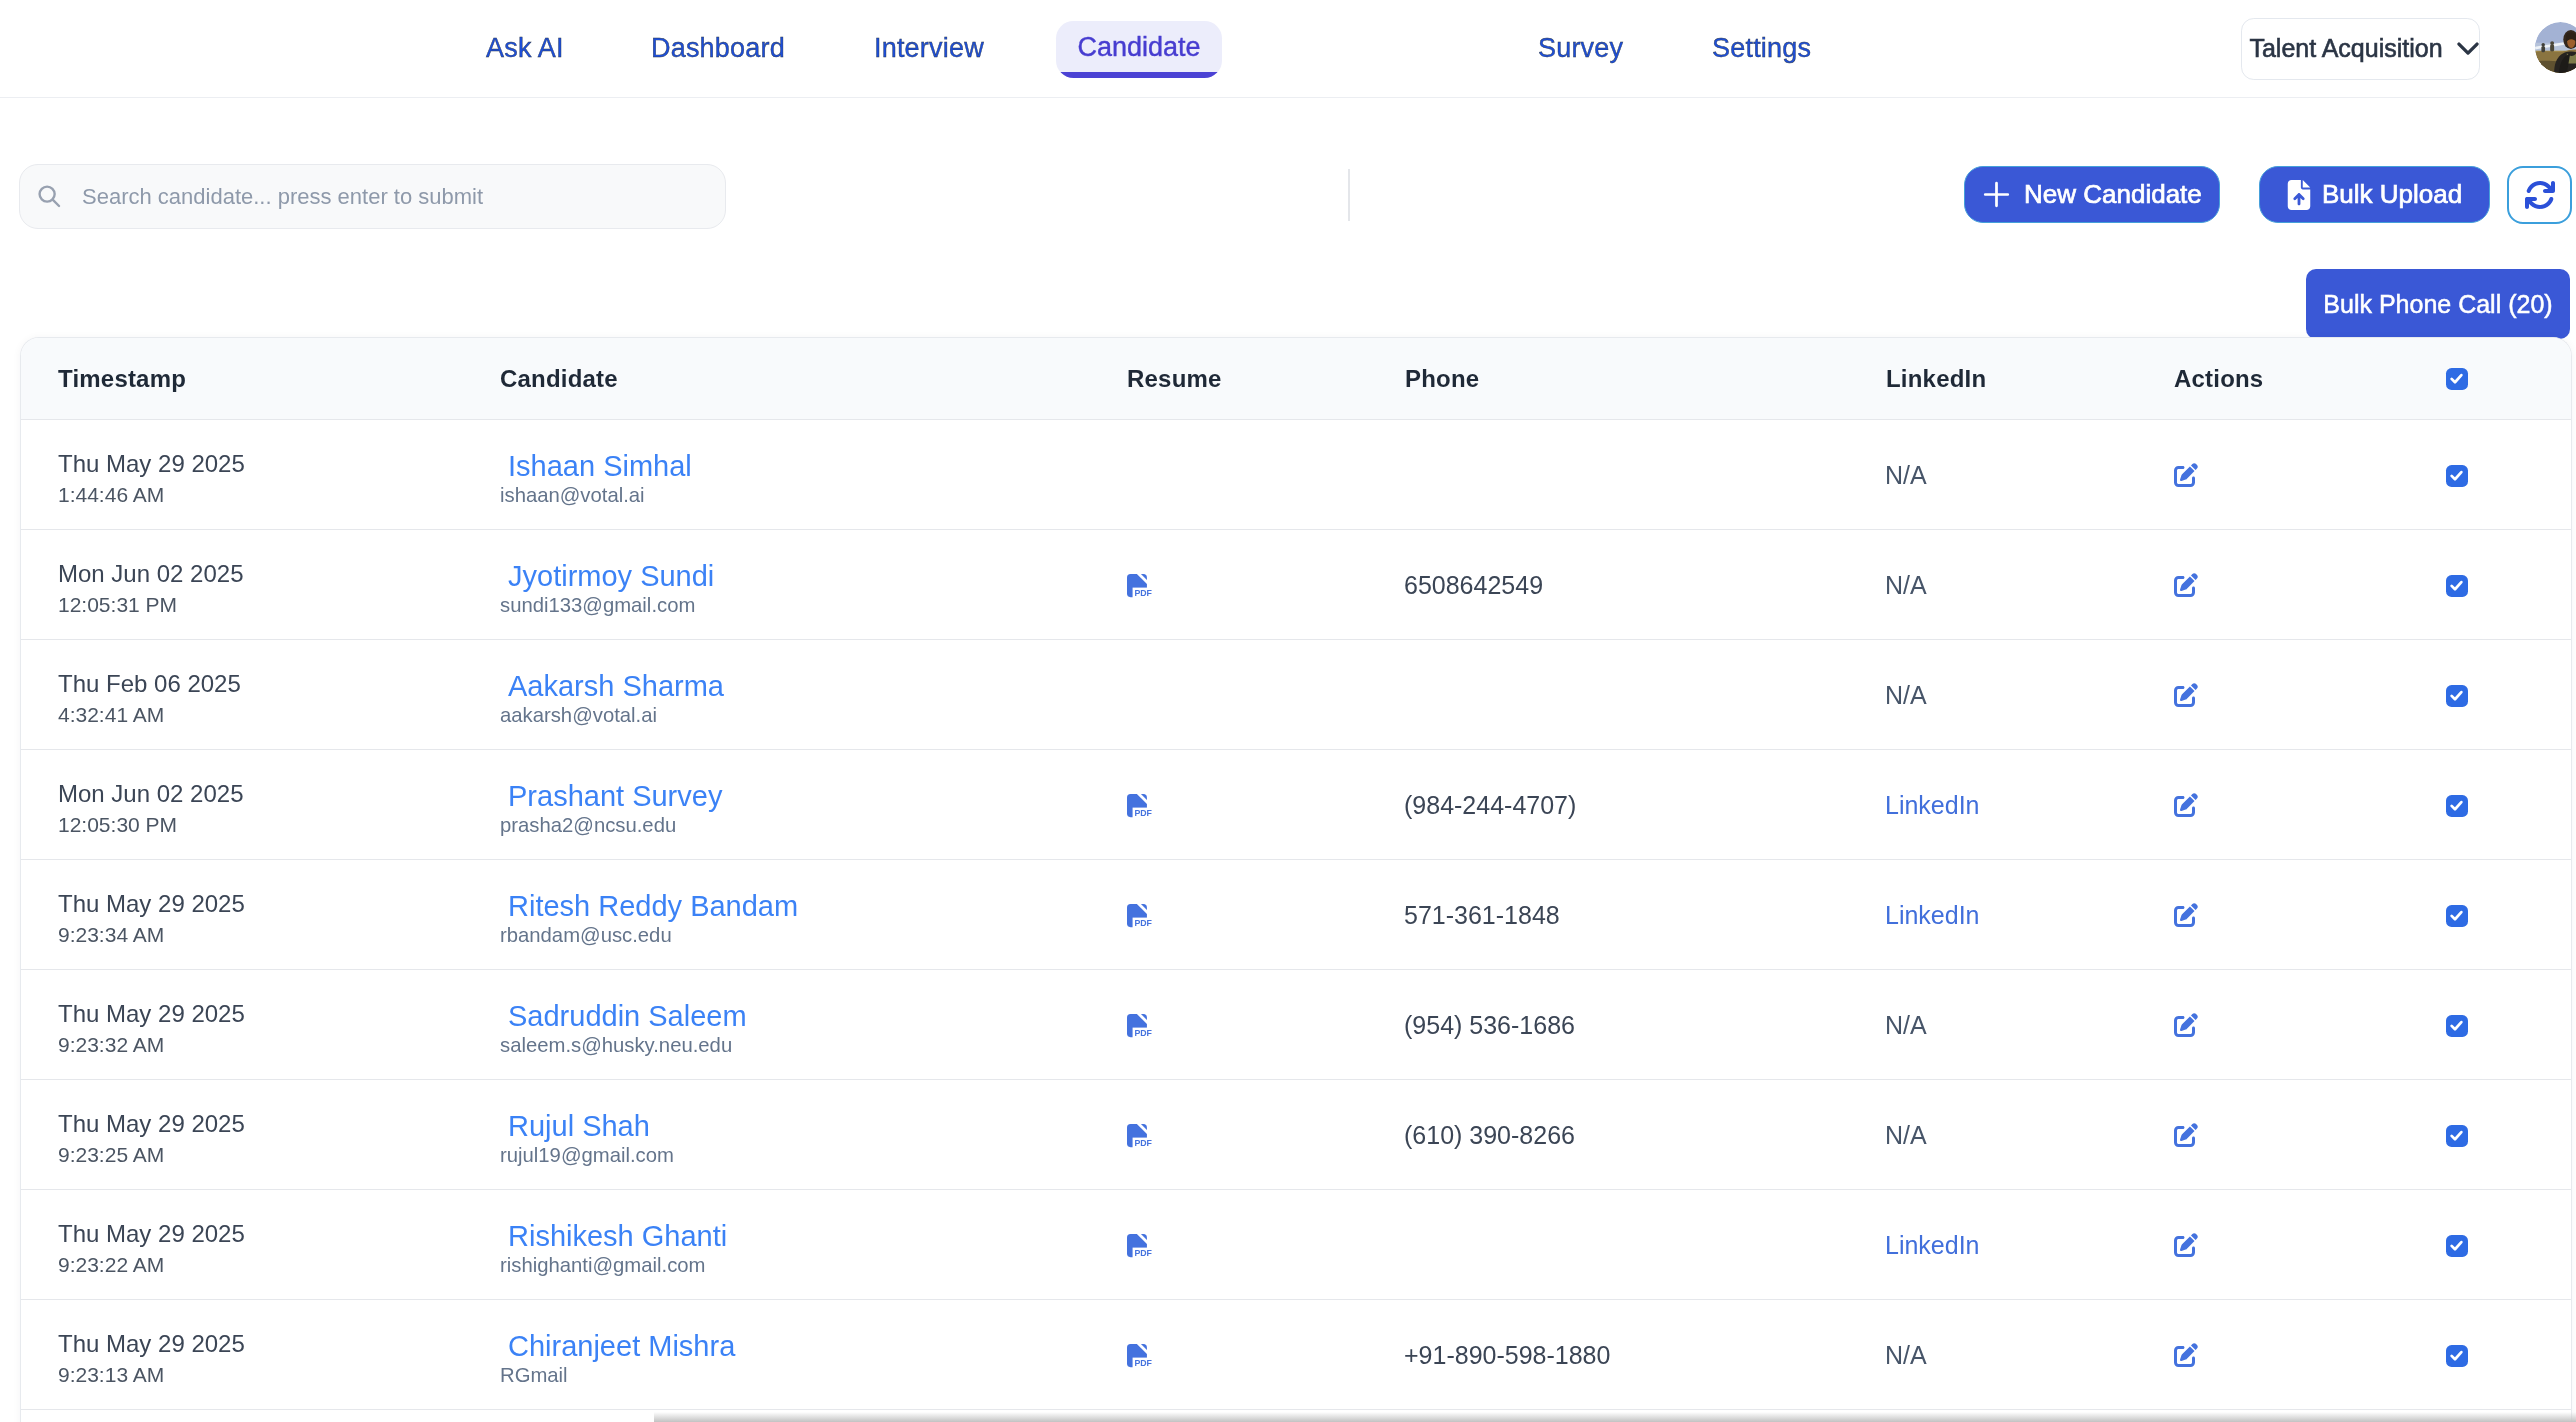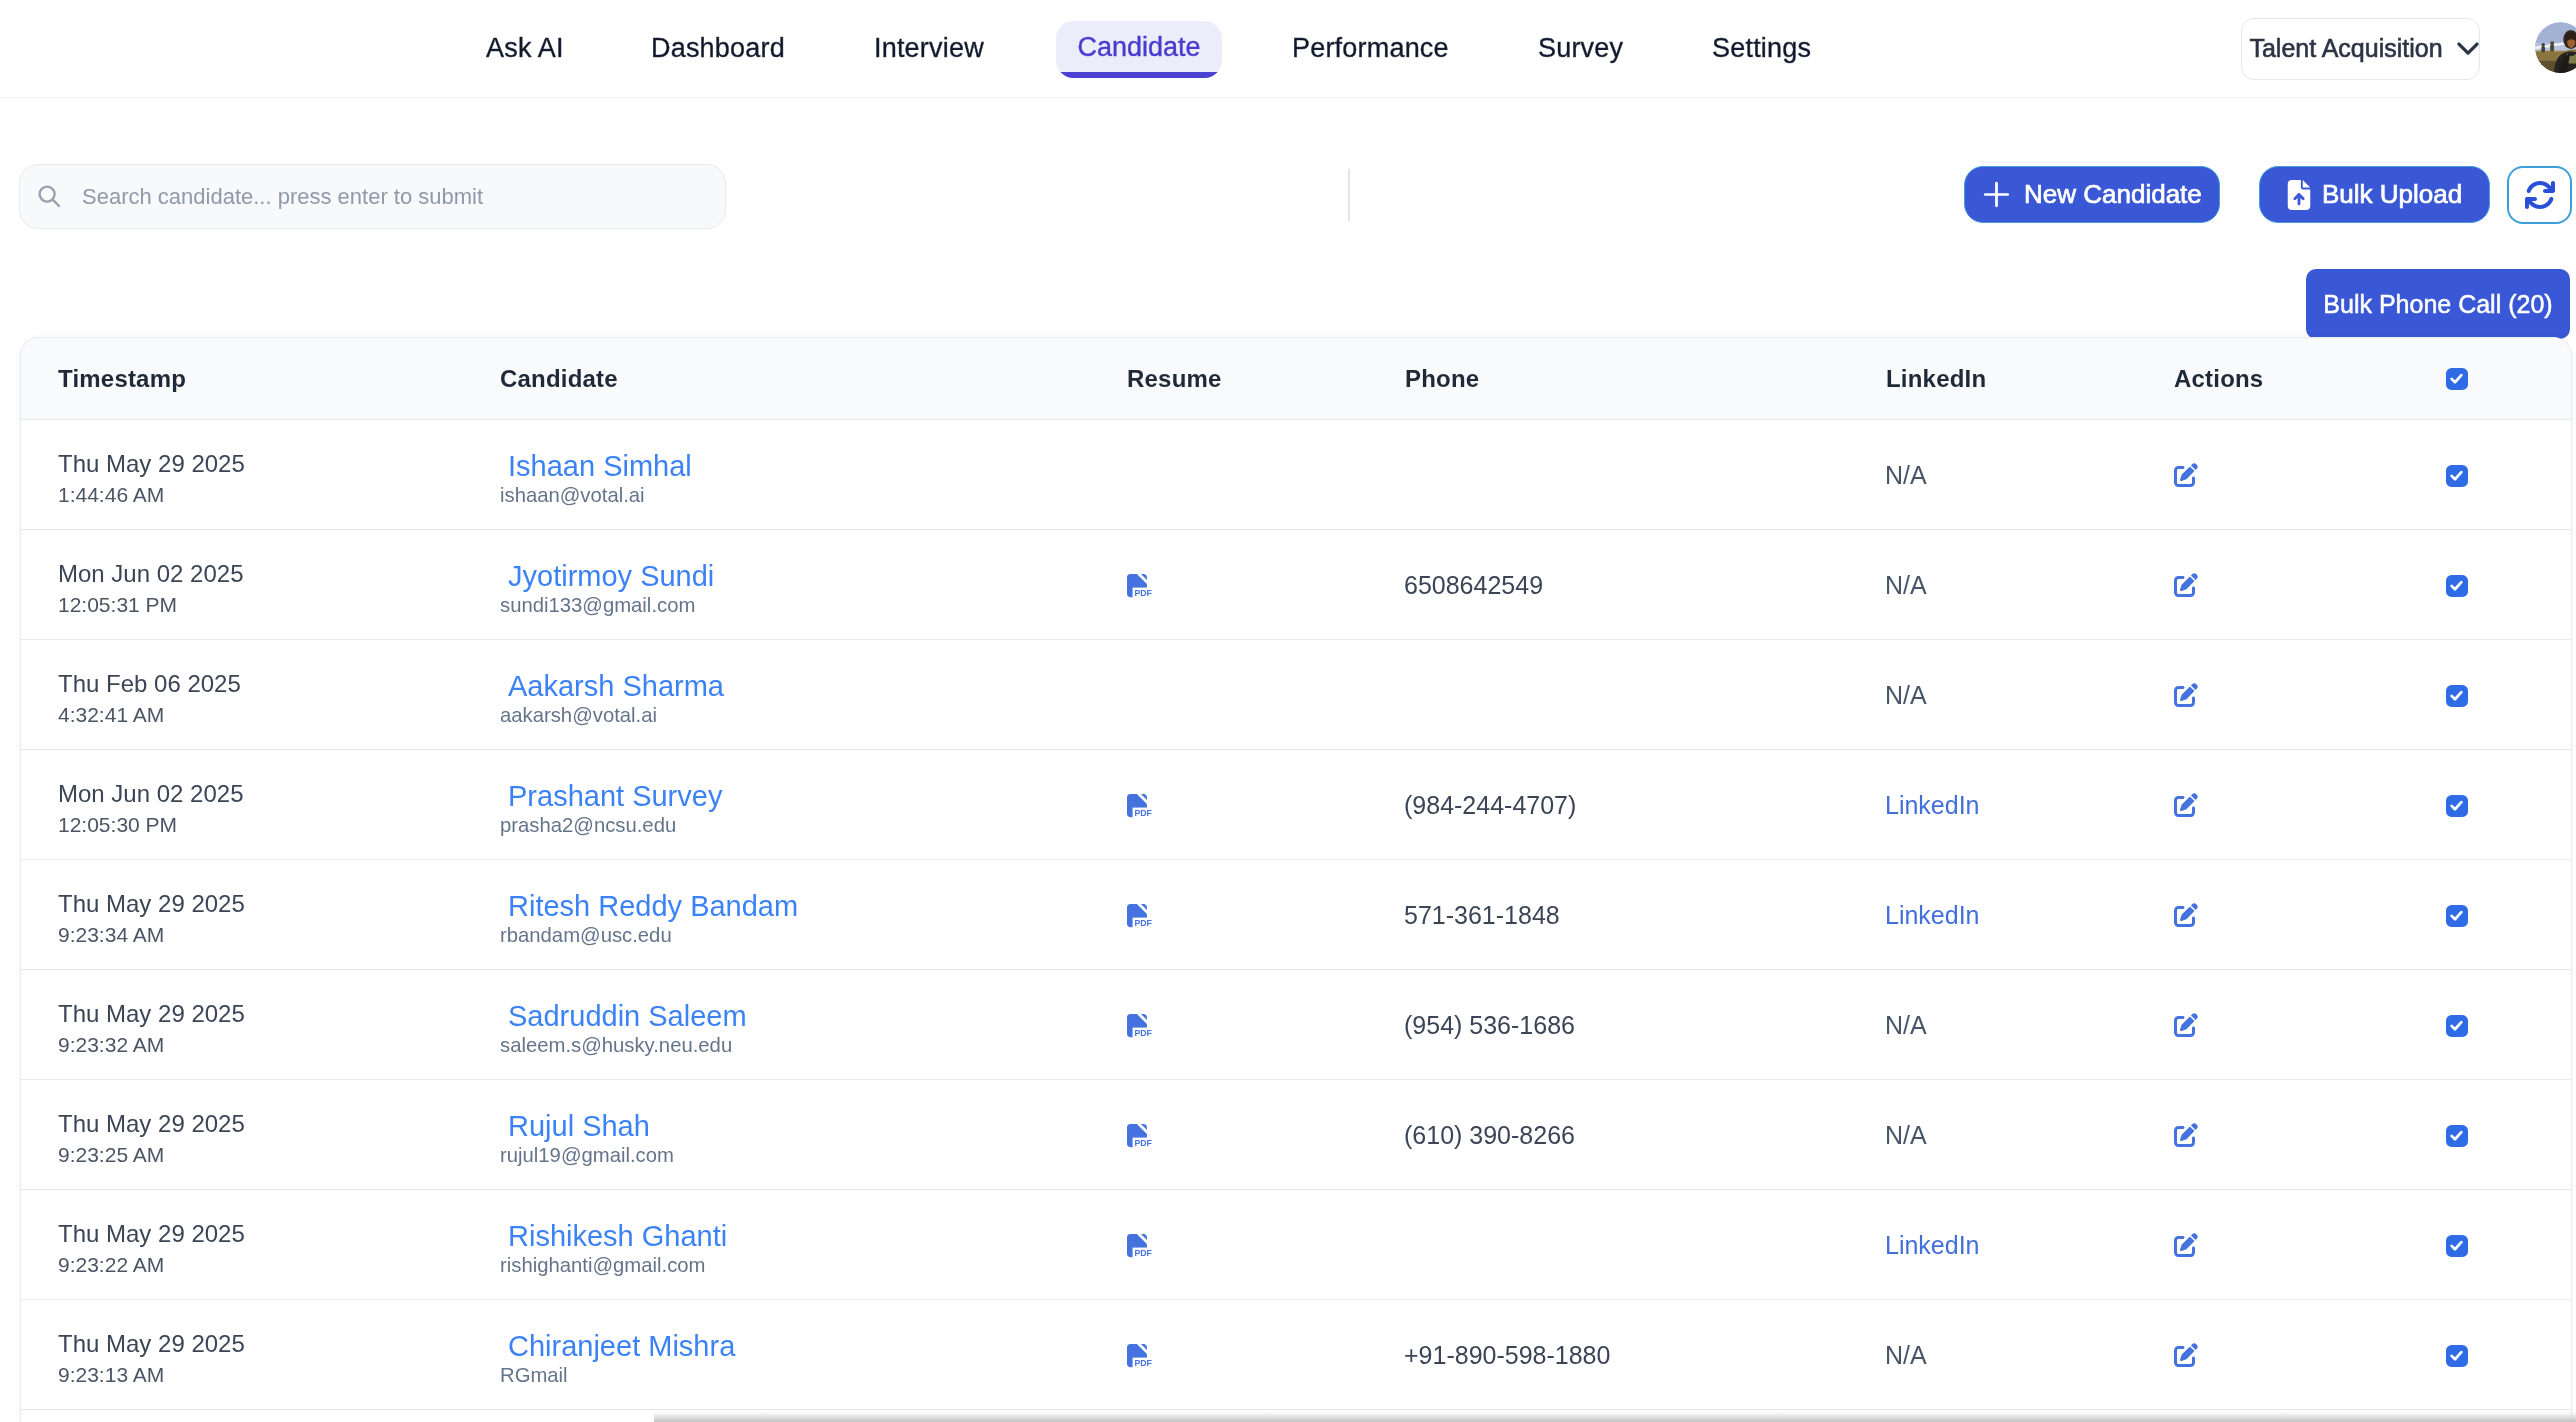--- a/index.html
+++ b/index.html
@@ -3,21 +3,21 @@
 <meta charset="utf-8">
 <style>
 * { margin:0; padding:0; box-sizing:border-box; }
 html,body { width:2576px; height:1423px; overflow:hidden; background:#fff;
   font-family:"Liberation Sans", sans-serif; }
 
 
 #nav { position:absolute; left:0; top:0; width:2576px; height:98px; background:#fff;
   border-bottom:1.6px solid #eceef2; }
 .navitem { position:absolute; top:0; height:97px; display:flex; align-items:center;
-  font-size:27px; font-weight:500; color:#0f172a; letter-spacing:0.2px; -webkit-text-stroke:0.4px #2e3949; }
+  font-size:27px; font-weight:500; color:#1d4ed8; letter-spacing:0.2px; -webkit-text-stroke:0.4px #2e3949; }
 #pill { position:absolute; left:1056px; top:21px; width:166px; height:57px;
   background:#ecedfb; border-radius:17.5px; overflow:hidden;
   display:flex; align-items:center; justify-content:center; padding-bottom:4px;
   font-size:27px; font-weight:500; color:#473dd0; -webkit-text-stroke:0.4px #473dd0; }
 #pill::after { content:""; position:absolute; left:0; right:0; bottom:0; height:5.6px;
   background:#4b42d4; }
 #ta-btn { position:absolute; left:2241px; top:17.5px; width:239px; height:62px;
   border:1.6px solid #e4e8ee; border-radius:12.8px; background:#fff;
   display:flex; align-items:center; justify-content:flex-end; gap:14.4px;
   font-size:25px; font-weight:500; color:#2b3545; white-space:nowrap; -webkit-text-stroke:0.6px #2b3545; }
@@ -67,21 +67,20 @@
   background:linear-gradient(to bottom, rgba(190,190,190,0), #c2c2c2); }
 </style>
 </head>
 <body>
 
 <div id="nav">
   <div class="navitem" style="left:486px;">Ask AI</div>
   <div class="navitem" style="left:651px;">Dashboard</div>
   <div class="navitem" style="left:874px;">Interview</div>
   <div id="pill">Candidate</div>
-  <div class="navitem" style="left:1292px;">Performance</div>
   <div class="navitem" style="left:1538px;">Survey</div>
   <div class="navitem" style="left:1712px;">Settings</div>
   <div id="ta-btn">Talent Acquisition
     <svg width="22" height="13.6" viewBox="0 0 28 17">
         <path d="M2.5 2.5 L14 14 L25.5 2.5" fill="none" stroke="#2b3545" stroke-width="4.2" stroke-linecap="round" stroke-linejoin="round"></path>
       </svg>
   </div>
   <div id="avatar">
     <svg width="51" height="51" viewBox="0 0 64 64">
       <defs>

